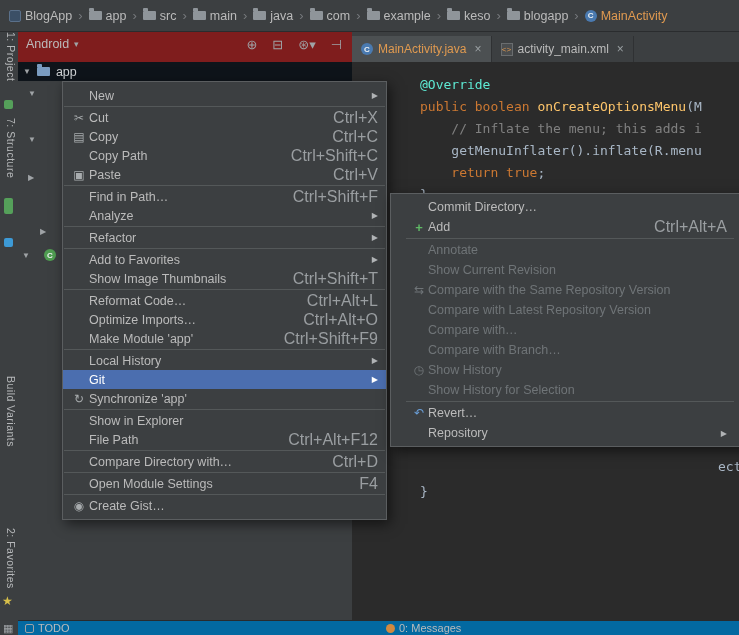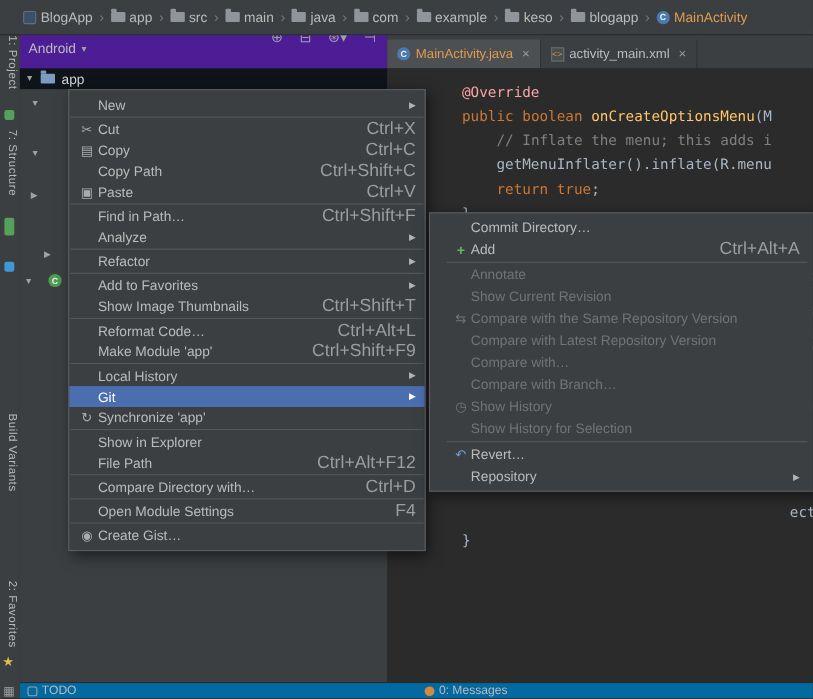--- a/index.html
+++ b/index.html
@@ -2,21 +2,21 @@
 <html><head>
 <meta charset="utf-8">
 <style>
   *{margin:0;padding:0;box-sizing:border-box}
   html,body{width:739px;height:635px;overflow:hidden}
   body{background:#2b2b2b;font-family:"Liberation Sans",sans-serif;position:relative;color:#bbbbbb}
   #root{position:absolute;inset:0;width:739px;height:635px;overflow:hidden}
 
   
   .breadcrumb{position:absolute;left:0;top:0;width:739px;height:32px;background:#3c3f41;
-    border-bottom:1px solid #2a2c2e;display:flex;align-items:center;padding-left:18px;gap:2px;
+    border-bottom:1px solid #2a2c2e;display:flex;align-items:center;padding-left:6px;gap:2px;
     font-size:12.5px;white-space:nowrap;overflow:hidden;z-index:6}
   .bc-item{display:inline-flex;align-items:center;gap:4px;padding:1px 3px;cursor:pointer}
   .bc-item.accent{color:#e09a50}
   .bc-sep{color:#76797c;margin:0 1px;font-size:13px}
 
   
   .ic-folder{position:relative;width:13px;height:9px;background:#8f959a;border-radius:1px;display:inline-block;flex:none}
   .ic-folder::before{content:"";position:absolute;left:0;top:-3px;width:5px;height:3px;background:inherit;border-radius:1px 1px 0 0}
   .ic-folder.blue{background:#7a9cc0}
   .ic-class{width:13px;height:13px;border-radius:50%;background:#4a7ab0;color:#eef1f3;font-size:9px;font-weight:bold;
@@ -32,40 +32,40 @@
   .stripe-label{position:absolute;left:3px;width:14px;writing-mode:vertical-rl;font-size:10.5px;color:#b6b8ba;
     letter-spacing:.5px;cursor:pointer;white-space:nowrap}
   .stripe-ic{position:absolute;left:4px;width:9px;height:9px;border-radius:2px;cursor:pointer}
   .stripe-ic.green{background:#55a05a}
   .stripe-ic.tall{height:16px}
   .stripe-ic.cyan{background:#3d9ad6}
   .stripe-star{position:absolute;left:2px;font-size:12px;color:#d8c04a;cursor:pointer}
   .stripe-grid{position:absolute;left:3px;font-size:11px;color:#9fa3a6;cursor:pointer}
 
   
-  .panel-header{position:absolute;left:18px;top:26px;width:334px;height:36px;background:#4c1d95;
-    display:flex;font-size:12.5px;z-index:2}
+  .panel-header{position:absolute;left:18px;top:26px;width:334px;height:36px;background:#7f1d1d;
+    display:flex;align-items:center;font-size:12.5px;z-index:2}
   .selector{display:flex;align-items:center;gap:5px;padding:0 8px;cursor:pointer}
   .selector .dd{font-size:9px;color:#9fa3a6}
   .header-icons{position:absolute;right:10px;display:flex;gap:15px;color:#9fa3a6;font-size:13px}
   .header-icons span{cursor:pointer}
 
   
   .tabbar{position:absolute;left:352px;top:26px;width:387px;height:36px;background:#3c3f41;
     display:flex;align-items:flex-end;z-index:2;overflow:hidden}
   .tab{height:26px;display:flex;align-items:center;gap:5px;padding:0 9px;font-size:12px;color:#bbbbbb;
     background:#3c3f41;border-right:1px solid #2f3133;cursor:pointer;white-space:nowrap}
   .tab.active{background:#4c5052;color:#e09a50}
   .tab-close{color:#9aa0a3;font-size:12px;margin-left:3px;cursor:pointer}
 
   
   .editor{position:absolute;left:352px;top:62px;width:387px;height:558px;background:#2b2b2b;overflow:hidden;z-index:1}
   .code{position:absolute;left:68px;top:12px;font-family:"DejaVu Sans Mono",monospace;font-size:13px;line-height:22px;white-space:pre}
   .code-line{height:22px}
-  .tk-annotation{color:#fca5a5}
+  .tk-annotation{color:#5eead4}
   .tk-kw{color:#cc7832}
   .tk-method{color:#ffc66b}
   .tk-comment{color:#808080}
   .tk-plain{color:#a9b7c6}
   .code-fragment{position:absolute;font-family:"DejaVu Sans Mono",monospace;font-size:13px;z-index:2;white-space:pre}
 
   
   .project-panel{position:absolute;left:18px;top:62px;width:334px;height:558px;background:#3c3f41;z-index:1}
   .tree-root-row{position:absolute;left:0;top:0;width:334px;height:19px;background:#0e141a;display:flex;
     align-items:center;gap:6px;padding-left:5px;font-size:12.5px;color:#cfd2d4;cursor:pointer}
@@ -294,20 +294,25 @@
         <span class="mi-shortcut">Ctrl+Shift+T</span>
       </div>
       <div class="mi-sep"></div>
       <div class="mi">
         <span class="mi-icon"></span>
         <span class="mi-label">Reformat Code…</span>
         <span class="mi-shortcut">Ctrl+Alt+L</span>
       </div>
       <div class="mi">
         <span class="mi-icon"></span>
+        <span class="mi-label">Optimize Imports…</span>
+        <span class="mi-shortcut">Ctrl+Alt+O</span>
+      </div>
+      <div class="mi">
+        <span class="mi-icon"></span>
         <span class="mi-label">Make Module 'app'</span>
         <span class="mi-shortcut">Ctrl+Shift+F9</span>
       </div>
       <div class="mi-sep"></div>
       <div class="mi">
         <span class="mi-icon"></span>
         <span class="mi-label">Local History</span>
         <span class="mi-arrow">▶</span>
       </div>
       <div class="mi selected">

